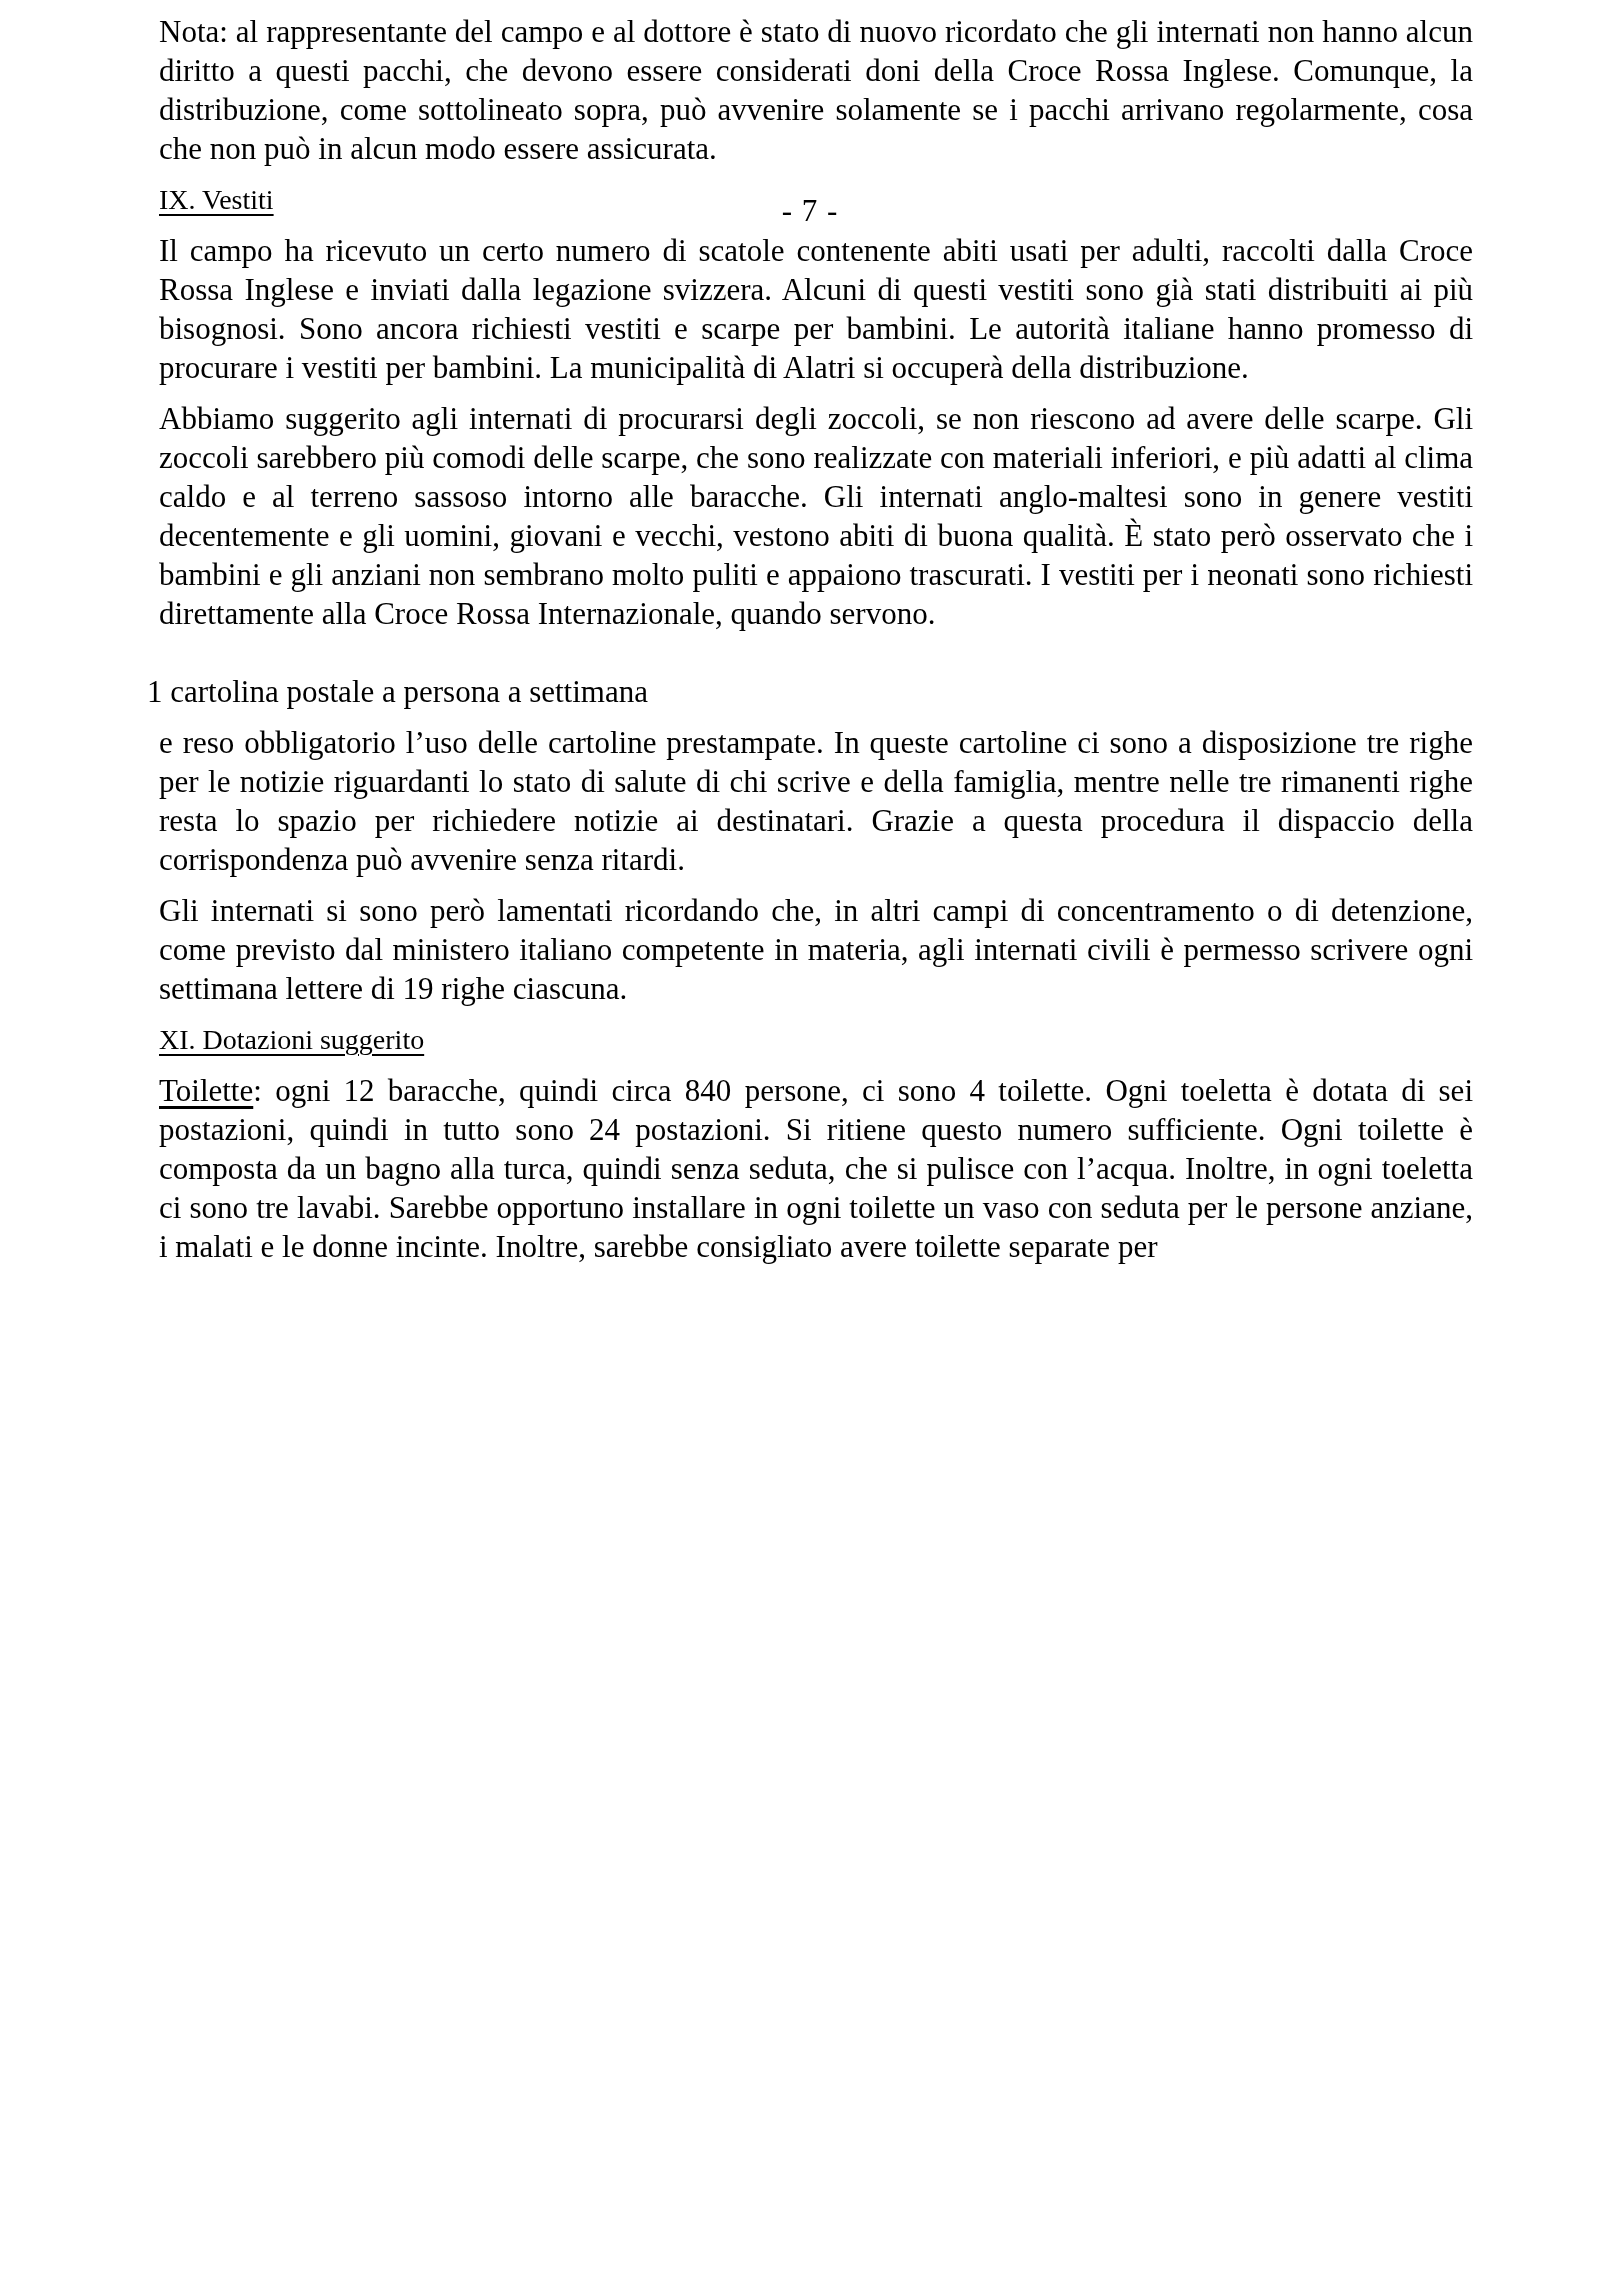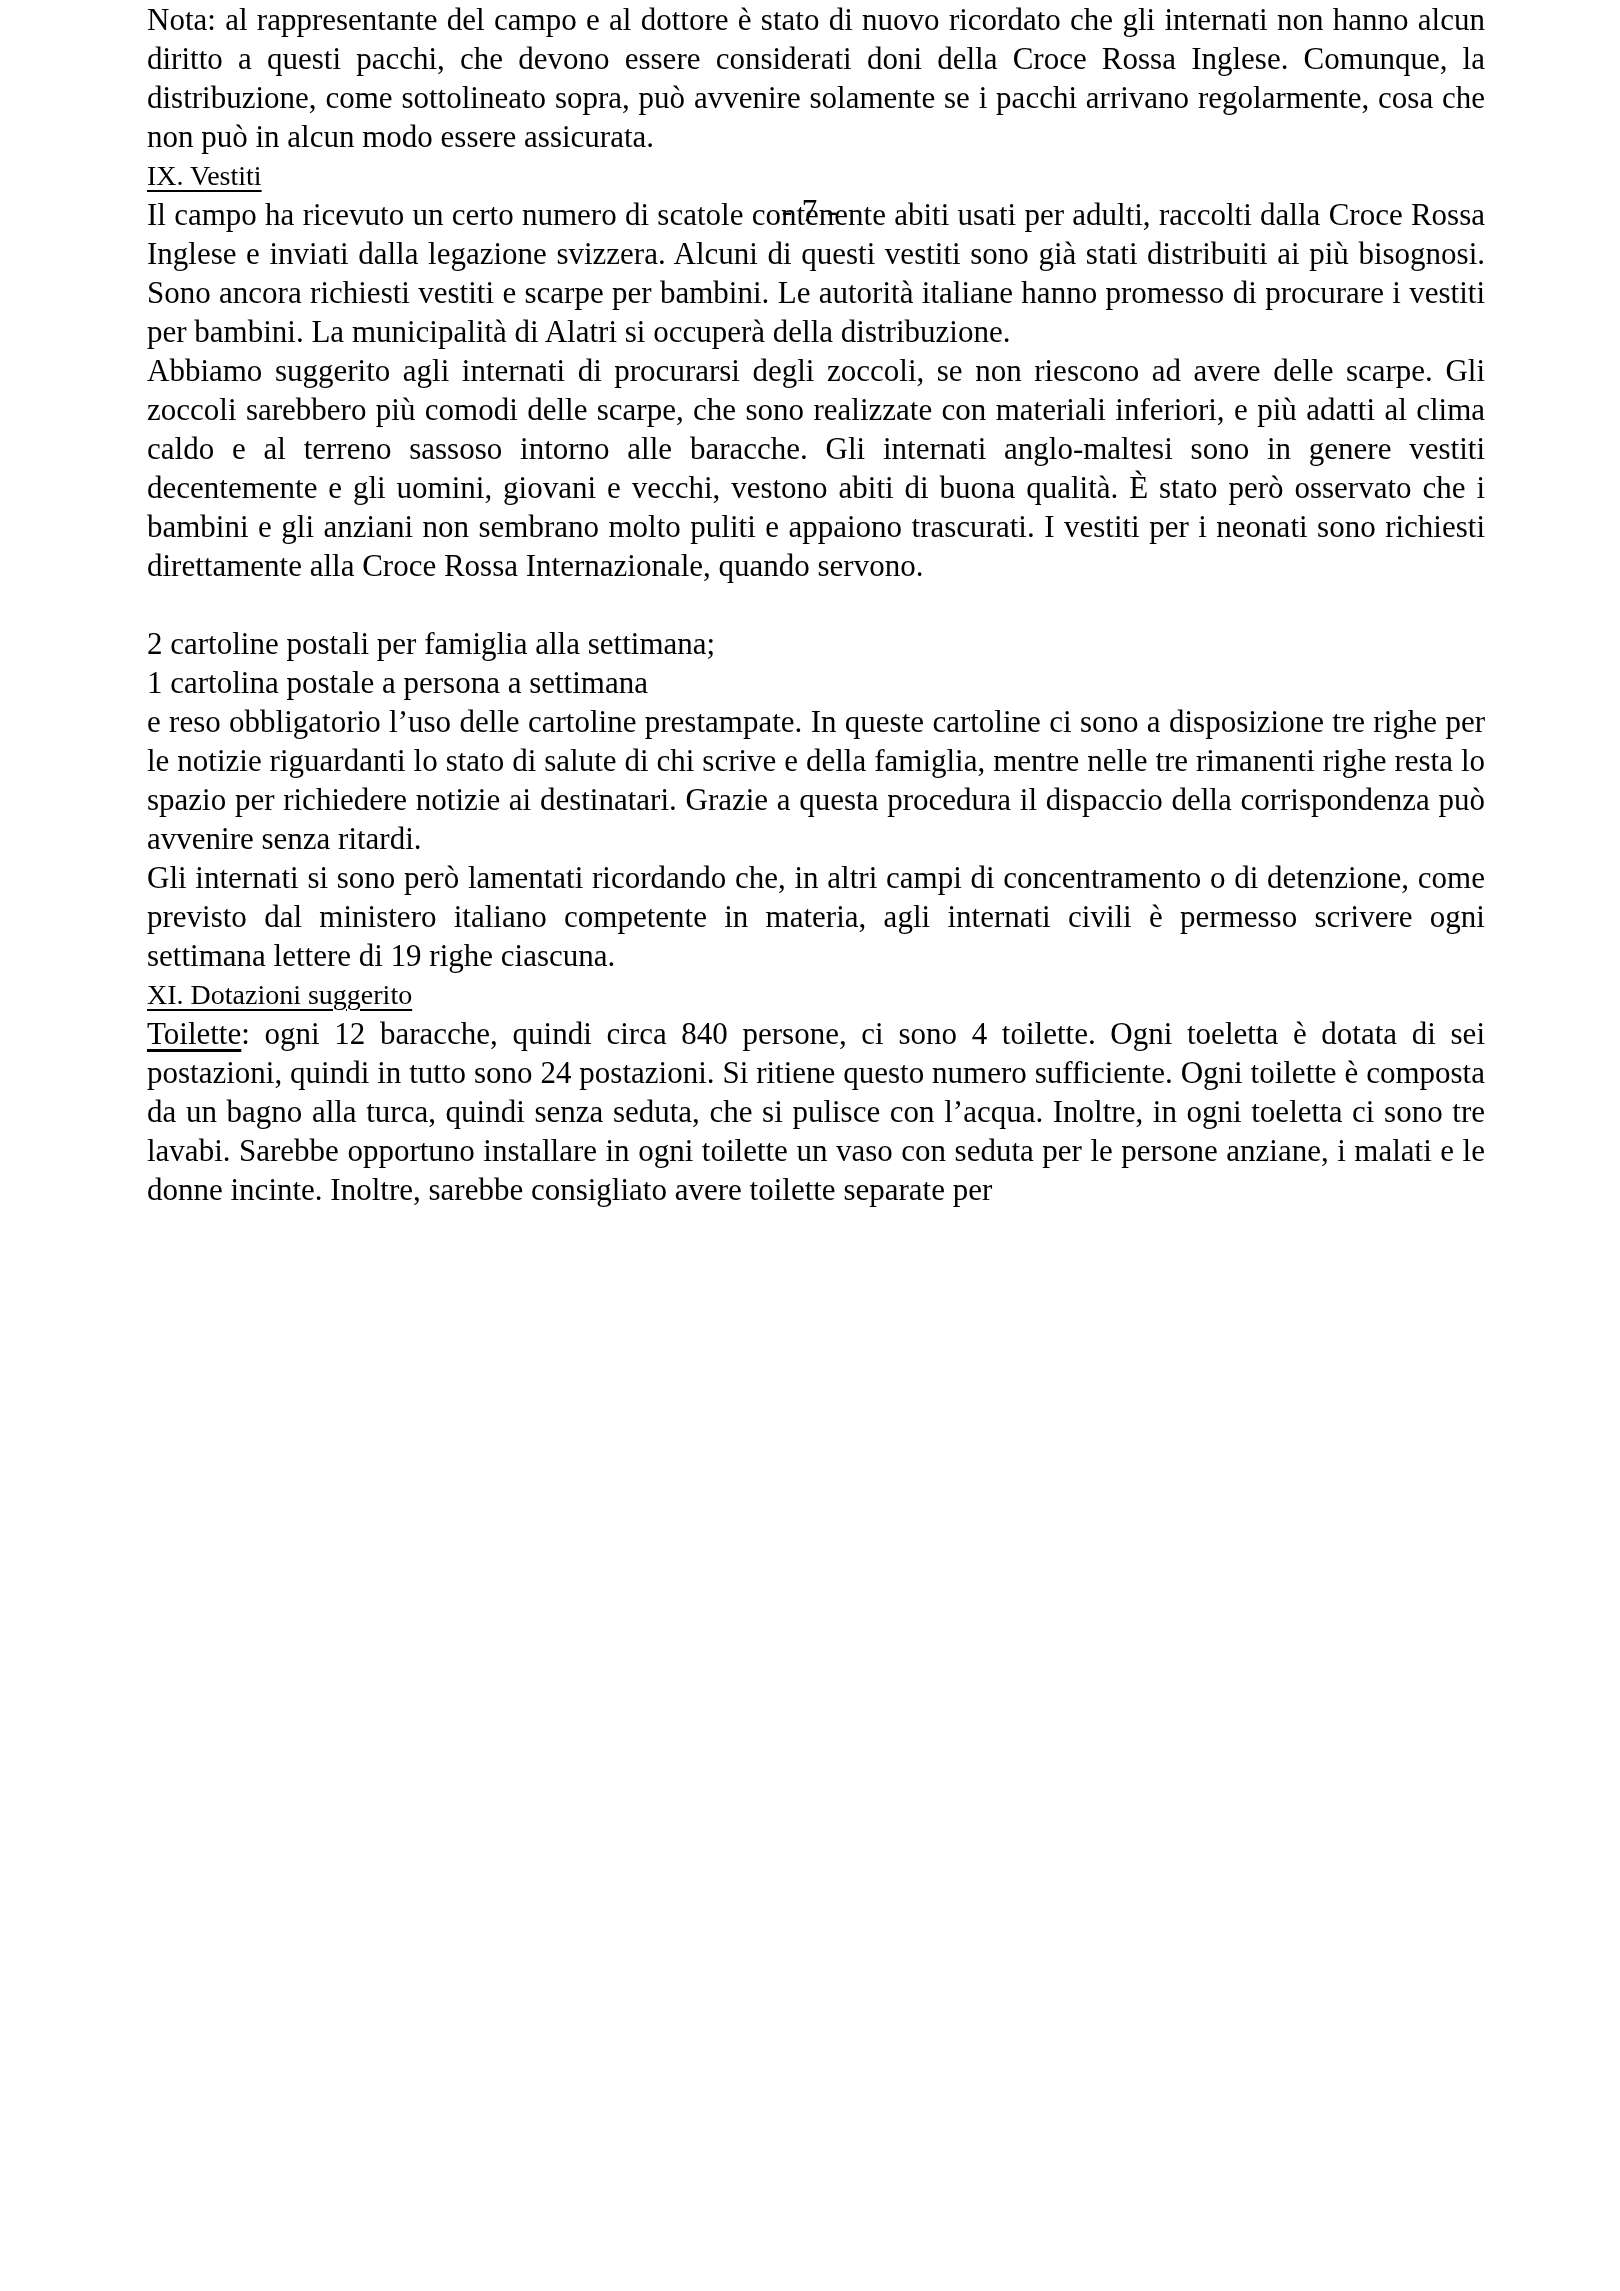--- a/index.html
+++ b/index.html
@@ -23,21 +23,21 @@
     text-align: center;
     letter-spacing: 1px;
   }
   .content {
     position: absolute;
     left: 147px;
     top: 0;
     width: 1338px;
   }
   .content p, .content h2 {
-    margin: 0;
+    margin: 12px;
     padding: 0;
     font-weight: normal;
   }
   .para {
     text-align: justify;
   }
   .heading {
     font-size: 28px;
     text-decoration: underline;
     text-underline-offset: 4.9px;
@@ -71,21 +71,20 @@
 
     <h2 class="heading heading-ix">IX. Vestiti</h2>
 
     <p class="para para-9a">Il campo ha ricevuto un certo numero di scatole contenente abiti usati per adulti, raccolti dalla Croce Rossa Inglese e inviati dalla legazione svizzera. Alcuni di questi vestiti sono già stati distribuiti ai più bisognosi. Sono ancora richiesti vestiti e scarpe per bambini. Le autorità italiane hanno promesso di procurare i vestiti per bambini. La municipalità di Alatri si occuperà della distribuzione.</p>
 
     <p class="para para-9b">Abbiamo suggerito agli internati di procurarsi degli zoccoli, se non riescono ad avere delle scarpe. Gli zoccoli sarebbero più comodi delle scarpe, che sono realizzate con materiali inferiori, e più adatti al clima caldo e al terreno sassoso intorno alle baracche. Gli internati anglo-maltesi sono in genere vestiti decentemente e gli uomini, giovani e vecchi, vestono abiti di buona qualità. È stato però osservato che i bambini e gli anziani non sembrano molto puliti e appaiono trascurati. I vestiti per i neonati sono richiesti direttamente alla Croce Rossa Internazionale, quando servono.</p>
 
 
 
     <div class="rules">
-      <div>2 cartoline postali per famiglia alla settimana;</div>
       <div>1 cartolina postale a persona a settimana</div>
     </div>
 
     <p class="para para-10b">e reso obbligatorio l’uso delle cartoline prestampate. In queste cartoline ci sono a disposizione tre righe per le notizie riguardanti lo stato di salute di chi scrive e della famiglia, mentre nelle tre rimanenti righe resta lo spazio per richiedere notizie ai destinatari. Grazie a questa procedura il dispaccio della corrispondenza può avvenire senza ritardi.</p>
 
     <p class="para para-10c">Gli internati si sono però lamentati ricordando che, in altri campi di concentramento o di detenzione, come previsto dal ministero italiano competente in materia, agli internati civili è permesso scrivere ogni settimana lettere di 19 righe ciascuna.</p>
 
     <h2 class="heading heading-xi">XI. Dotazioni suggerito</h2>
 
     <p class="para para-11"><span class="lead-underline">Toilette</span><span>: ogni 12 baracche, quindi circa 840 persone, ci sono 4 toilette. Ogni toeletta è dotata di sei postazioni, quindi in tutto sono 24 postazioni. Si ritiene questo numero sufficiente. Ogni toilette è composta da un bagno alla turca, quindi senza seduta, che si pulisce con l’acqua. Inoltre, in ogni toeletta ci sono tre lavabi. Sarebbe opportuno installare in ogni toilette un vaso con seduta per le persone anziane, i malati e le donne incinte. Inoltre, sarebbe consigliato avere toilette separate per</span></p>

